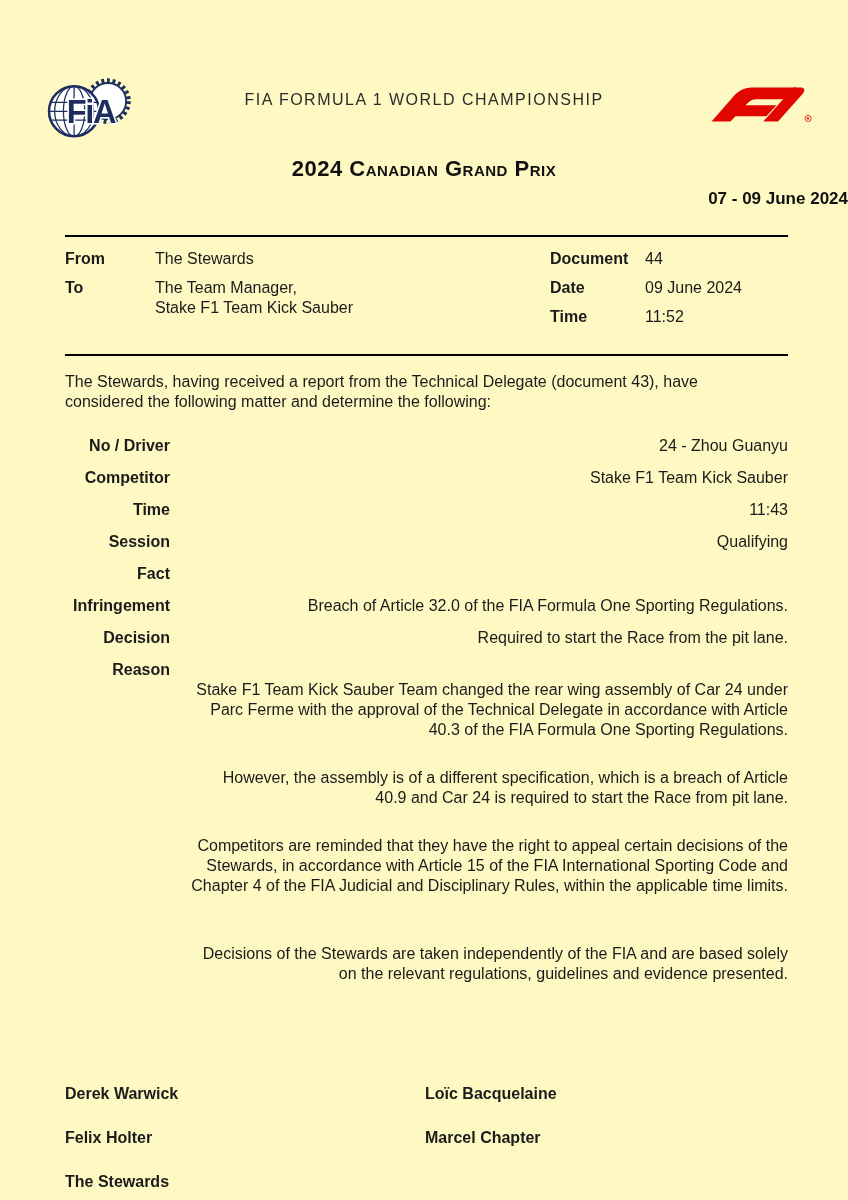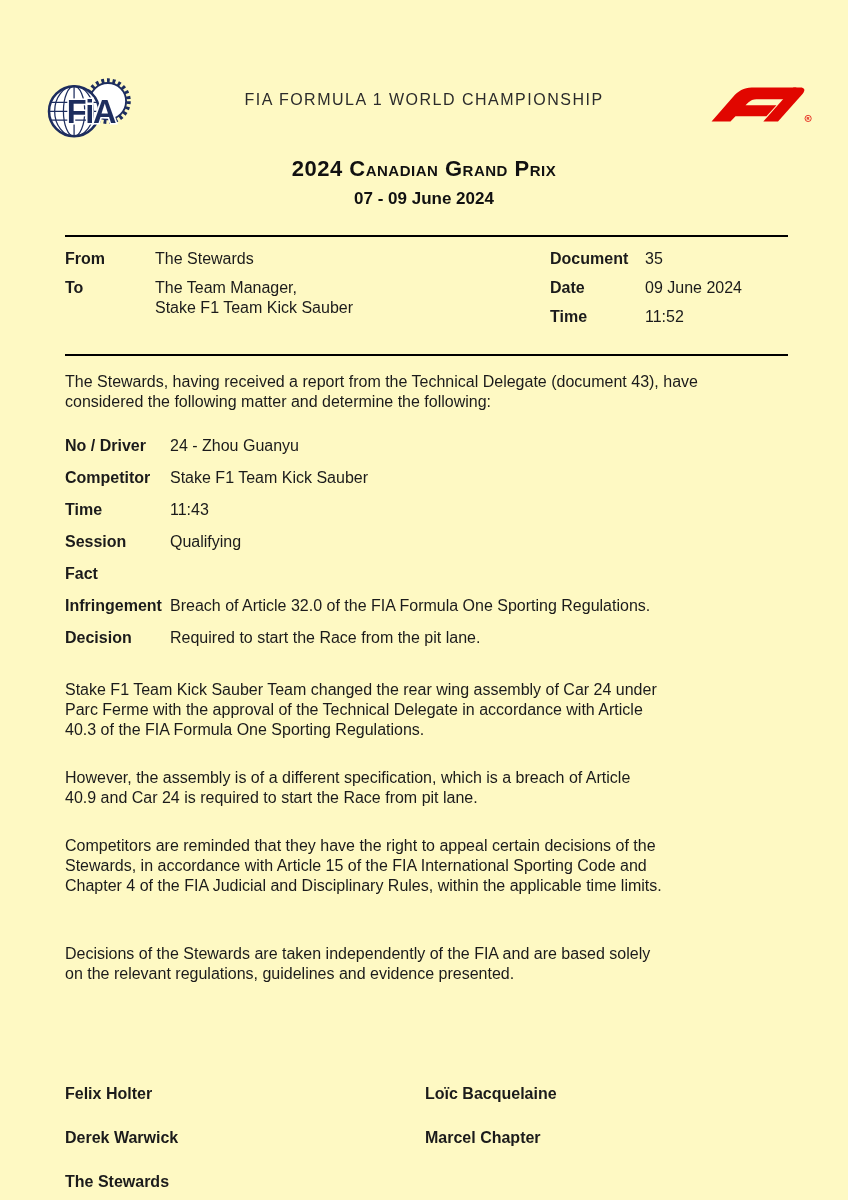--- a/index.html
+++ b/index.html
@@ -34,37 +34,37 @@
   .f1-svg{width:102px;height:42px;flex-shrink:0;margin-top:22px;}
   .red-fill{fill:var(--f1-red);}
   .red-stroke{stroke:var(--f1-red);}
   .f1-reg{font-family:"Liberation Sans",sans-serif;font-size:5.5px;fill:var(--f1-red);font-weight:bold;}
   
   .event-title{
     text-align:center;margin-top:2px;
     font-size:22px;font-weight:bold;font-variant:small-caps;
     letter-spacing:0.5px;line-height:38px;color:#111;
   }
-  .event-dates{text-align:center;font-size:17px;font-weight:bold;line-height:21px;color:#111;}
+  .event-dates{text-align:right;font-size:17px;font-weight:bold;line-height:21px;color:#111;}
   
   .meta{
     margin-top:26px;display:flex;
     border-top:2px solid #000;border-bottom:2px solid #000;
     padding:12px 0 18px 0;
   }
   .meta-left{width:485px;}
   .meta-right{flex:1;}
   .mrow{display:flex;margin-bottom:9px;}
   .mlabel{font-weight:bold;width:90px;flex-shrink:0;}
   .meta-right .mlabel{width:95px;}
   .mvalue{white-space:pre-line;}
   
   .intro{margin-top:16px;white-space:pre-line;}
   
-  .fields{margin-top:24px;}
+  .fields{margin-top:24px;text-align:right;}
   .frow{display:flex;margin-bottom:12px;}
   .flabel{font-weight:bold;width:105px;flex-shrink:0;}
   .fvalue{flex:1;white-space:pre-line;}
   .reason-value p{margin:0 0 8px 0;white-space:pre-line;}
   .reason-value .independence-note{margin-top:20px;}
   
   .signatures{margin-top:72px;display:flex;}
   .sig-col-left{width:360px;}
   .sig-name{font-weight:bold;margin-bottom:24px;line-height:20px;}
 </style>
@@ -114,21 +114,21 @@
         </div>
         <div class="mrow">
           <div class="mlabel">To</div>
           <div class="mvalue">The Team Manager,
 Stake F1 Team Kick Sauber</div>
         </div>
       </div>
       <div class="meta-right">
         <div class="mrow">
           <div class="mlabel">Document</div>
-          <div class="mvalue">35</div>
+          <div class="mvalue">44</div>
         </div>
         <div class="mrow">
           <div class="mlabel">Date</div>
           <div class="mvalue">09 June 2024</div>
         </div>
         <div class="mrow">
           <div class="mlabel">Time</div>
           <div class="mvalue">11:52</div>
         </div>
       </div>
@@ -160,39 +160,40 @@
       <div class="frow">
         <div class="flabel">Infringement</div>
         <div class="fvalue">Breach of Article 32.0 of the FIA Formula One Sporting Regulations.</div>
       </div>
       <div class="frow">
         <div class="flabel">Decision</div>
         <div class="fvalue">Required to start the Race from the pit lane.</div>
       </div>
 
       <div class="frow">
+        <div class="flabel">Reason</div>
         <div class="fvalue reason-value">
           <p>Stake F1 Team Kick Sauber Team changed the rear wing assembly of Car 24 under
 Parc Ferme with the approval of the Technical Delegate in accordance with Article
 40.3 of the FIA Formula One Sporting Regulations.</p>
           <p>However, the assembly is of a different specification, which is a breach of Article
 40.9 and Car 24 is required to start the Race from pit lane.</p>
           <p>Competitors are reminded that they have the right to appeal certain decisions of the
 Stewards, in accordance with Article 15 of the FIA International Sporting Code and
 Chapter 4 of the FIA Judicial and Disciplinary Rules, within the applicable time limits.</p>
           <p class="independence-note">Decisions of the Stewards are taken independently of the FIA and are based solely
 on the relevant regulations, guidelines and evidence presented.</p>
         </div>
       </div>
     </div>
 
     <div class="signatures">
       <div class="sig-col-left">
+        <div class="sig-name">Derek Warwick</div>
         <div class="sig-name">Felix Holter</div>
-        <div class="sig-name">Derek Warwick</div>
         <div class="sig-name">The Stewards</div>
       </div>
       <div class="sig-col-right">
         <div class="sig-name">Loïc Bacquelaine</div>
         <div class="sig-name">Marcel Chapter</div>
       </div>
     </div>
 
   </div>
 </div>

